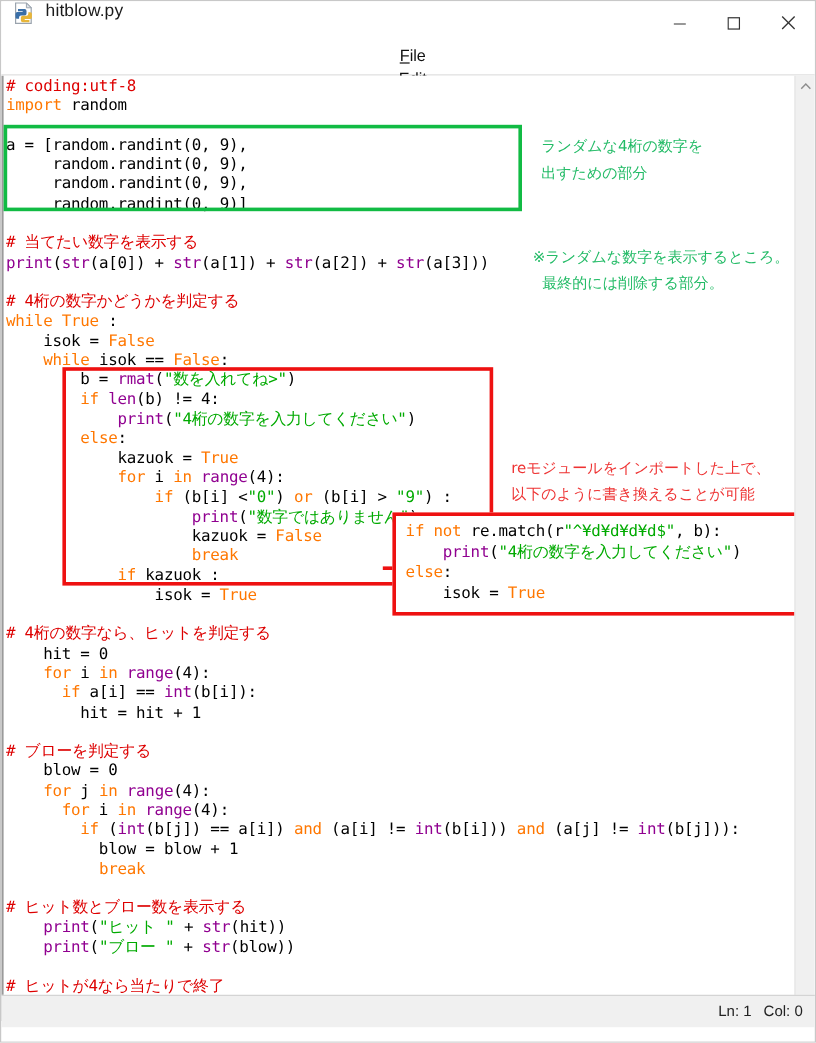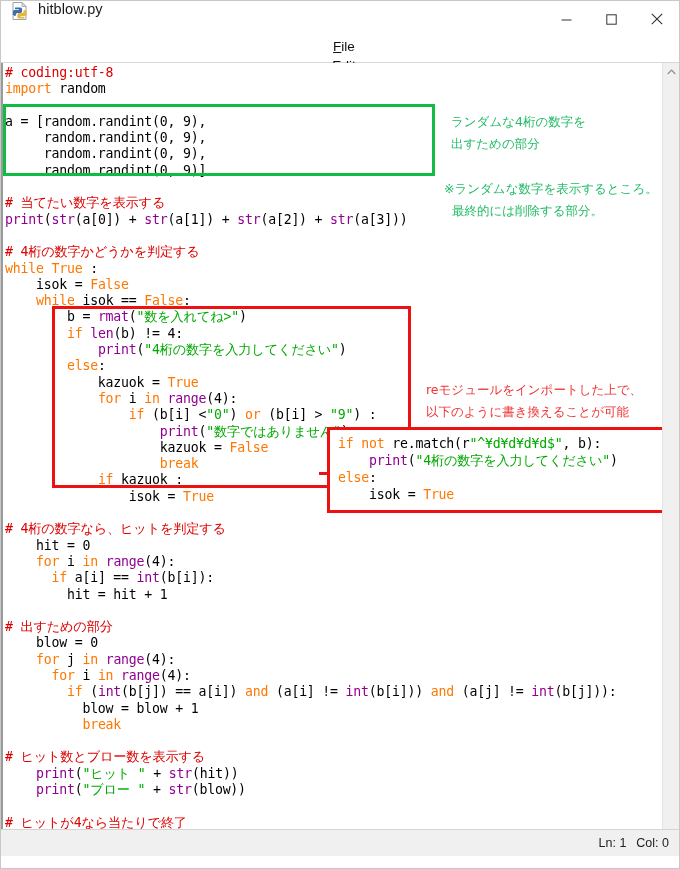--- a/index.html
+++ b/index.html
@@ -252,21 +252,21 @@
                     <span class="c-kw">break</span>
             <span class="c-kw">if</span> kazuok :
                 isok = <span class="c-kw">True</span>
 
 <span class="c-comment"># 4桁の数字なら、ヒットを判定する</span>
     hit = 0
     <span class="c-kw">for</span> i <span class="c-kw">in</span> <span class="c-builtin">range</span>(4):
       <span class="c-kw">if</span> a[i] == <span class="c-builtin">int</span>(b[i]):
         hit = hit + 1
 
-<span class="c-comment"># 出すための部分</span>
+<span class="c-comment"># ブローを判定する</span>
     blow = 0
     <span class="c-kw">for</span> j <span class="c-kw">in</span> <span class="c-builtin">range</span>(4):
       <span class="c-kw">for</span> i <span class="c-kw">in</span> <span class="c-builtin">range</span>(4):
         <span class="c-kw">if</span> (<span class="c-builtin">int</span>(b[j]) == a[i]) <span class="c-kw">and</span> (a[i] != <span class="c-builtin">int</span>(b[i])) <span class="c-kw">and</span> (a[j] != <span class="c-builtin">int</span>(b[j])):
           blow = blow + 1
           <span class="c-kw">break</span>
 
 <span class="c-comment"># ヒット数とブロー数を表示する</span>
     <span class="c-builtin">print</span>(<span class="c-string">"ヒット "</span> + <span class="c-builtin">str</span>(hit))
     <span class="c-builtin">print</span>(<span class="c-string">"ブロー "</span> + <span class="c-builtin">str</span>(blow))
@@ -276,21 +276,21 @@
         <span class="c-builtin">print</span>(<span class="c-string">"当たり！"</span>)
         </div>
 
     <div class="box box-green" id="box-green" style="left:2px; top:41px; width:432px; height:72px;"></div>
 
     <div class="box box-red" id="box-red" style="left:51px; top:243px; width:359px; height:182px;"></div>
 
     <div class="anno anno-green" style="left:450px; top:48px;"><span>ランダムな4桁の数字を</span>
 <span>出すための部分</span></div>
 
-    <div class="anno anno-green" style="left:443px; top:115px;"><span>※ランダムな数字を表示するところ。</span>
+    <div class="anno anno-green" style="left:443px; top:140px;"><span>※ランダムな数字を表示するところ。</span>
 <span>  最終的には削除する部分。</span></div>
 
     <div class="anno anno-red" style="left:413px; top:316px;margin-left:12px;"><span>reモジュールをインポートした上で、</span>
 <span>以下のように書き換えることが可能</span></div>
 
     <div id="overlay-stub" style="left:318px; top:409px;"></div>
 
     <div id="overlay-box" style="left:326px; top:364px; width:347px; height:86px;">
       <div class="ov-code"><span class="c-kw">if</span> <span class="c-kw">not</span> re.match(r<span class="c-string">"^¥d¥d¥d¥d$"</span>, b):
     <span class="c-builtin">print</span>(<span class="c-string">"4桁の数字を入力してください"</span>)

